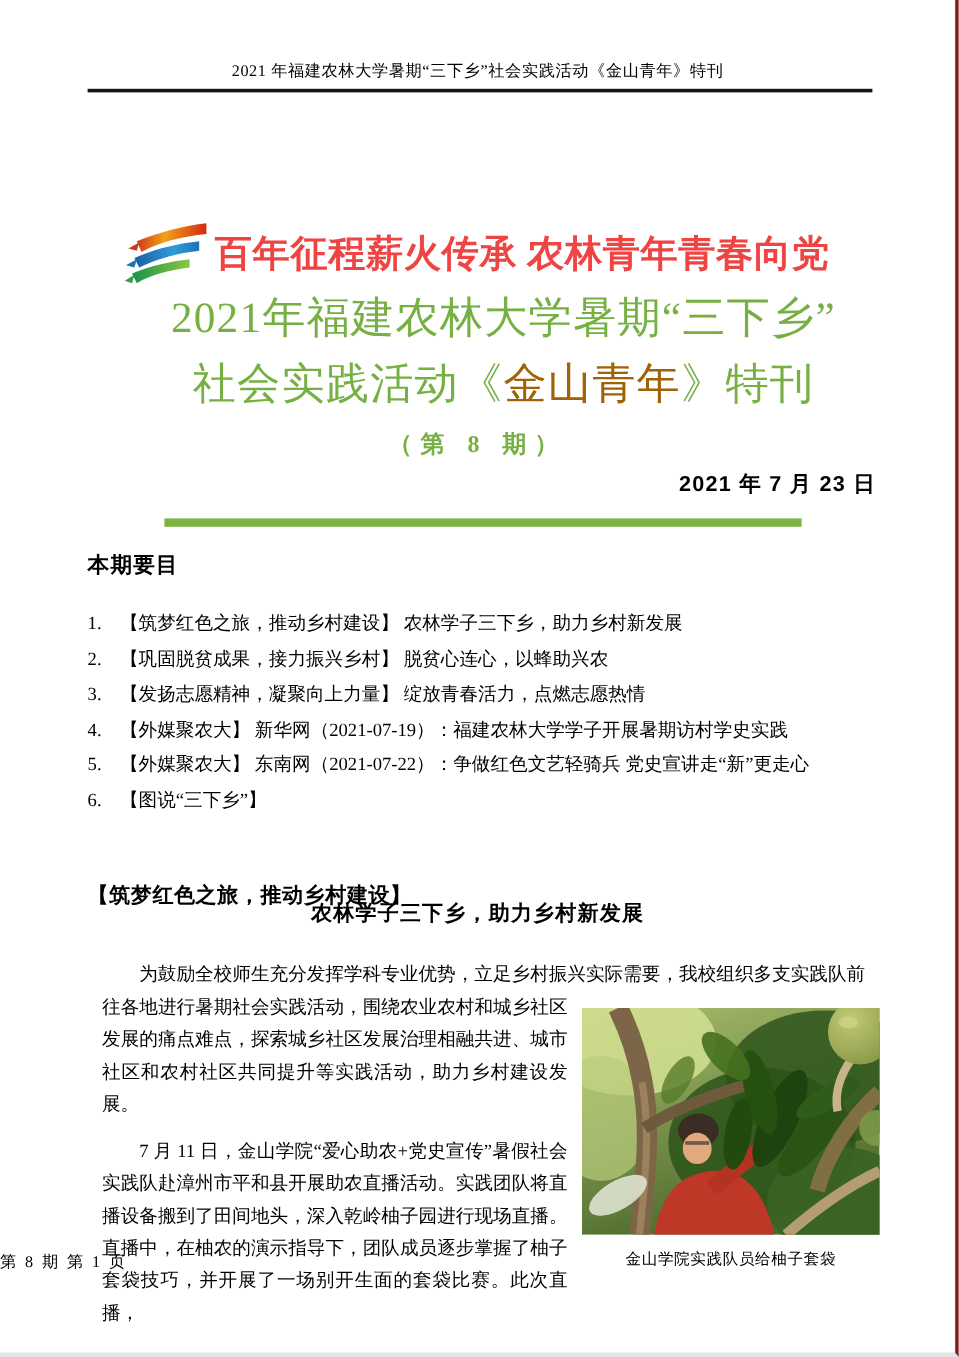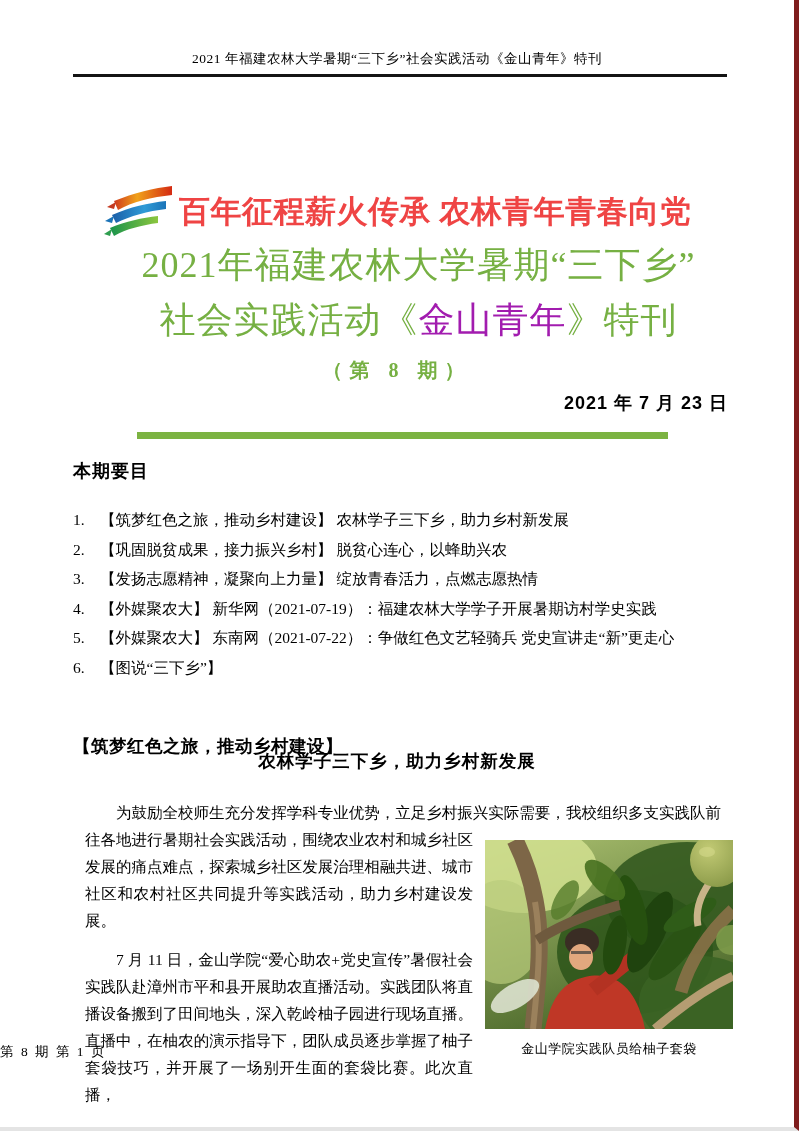--- a/index.html
+++ b/index.html
@@ -1,21 +1,21 @@
 <!DOCTYPE html>
 <html><head>
 <meta charset="utf-8">
 <style>
   html,body { margin:0; padding:0; background:#f2f2f2; }
   .sheet {
     position:relative; width:799px; height:1131px; background:#ffffff;
     overflow:hidden; color:#000;
     font-family:"Liberation Serif","DejaVu Serif",serif;
     box-sizing:border-box;
-    border-right:5px solid #7f1d1d; border-bottom:4px solid #e4e4e4;
+    border-right:3px solid #7f1d1d; border-bottom:4px solid #e4e4e4;
   }
   .doc-header {
     position:absolute; top:50px; left:0; width:100%; text-align:center;
     font-size:13.5px; white-space:nowrap; letter-spacing:.5px;
   }
   .header-rule { position:absolute; top:74px; left:73px; width:654px; height:2.5px; background:#141414; }
 
   .logo { position:absolute; left:104px; top:183px; }
 
   .slogan {
@@ -23,21 +23,21 @@
     font-size:31px; font-weight:bold; color:#ef4444; white-space:nowrap;
     letter-spacing:0.5px;
   }
   .title-line {
     position:absolute; left:0; width:100%; box-sizing:border-box; padding-left:43px;
     text-align:center; font-size:36px; font-weight:normal; color:#76b043;
     white-space:nowrap; letter-spacing:1px;
   }
   .title-1 { top:241px; }
   .title-2 { top:296px; }
-  .red-ink { color:#a21caf;text-align:center; }
+  .red-ink { color:#a16207;text-align:center; }
   .issue-no {
     position:absolute; top:357px; left:0; width:100%; text-align:center;
     font-size:20px; font-weight:bold; color:#76b043; letter-spacing:7px;
   }
   .issue-date {
     position:absolute; top:391px; right:66px; font-size:18px; font-weight:bold;
     font-family:"Liberation Sans","DejaVu Sans",sans-serif; letter-spacing:1px;
   }
   .green-bar { position:absolute; top:432px; left:137px; width:531px; height:7px; background:#7cb342; }
 

